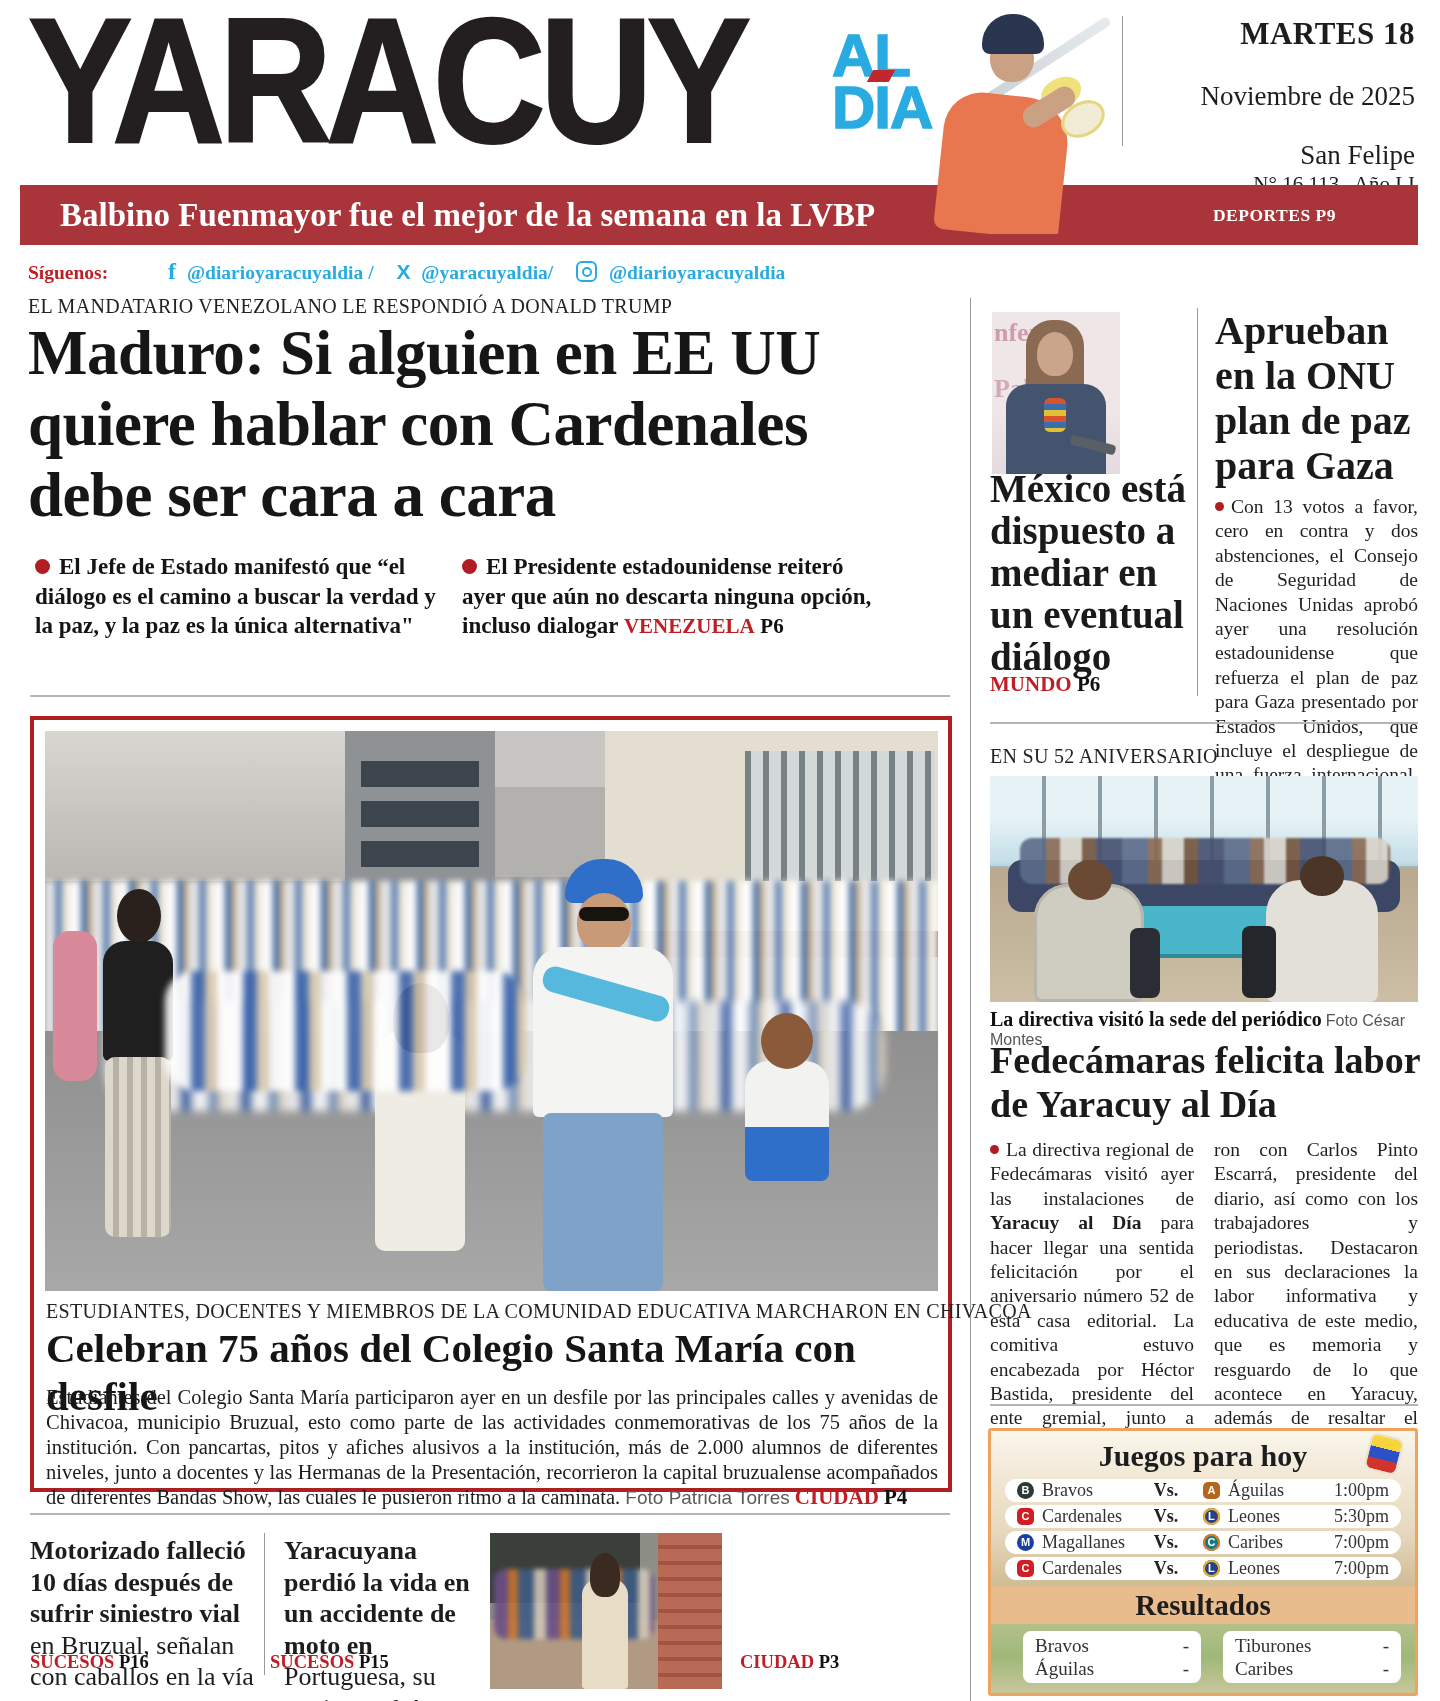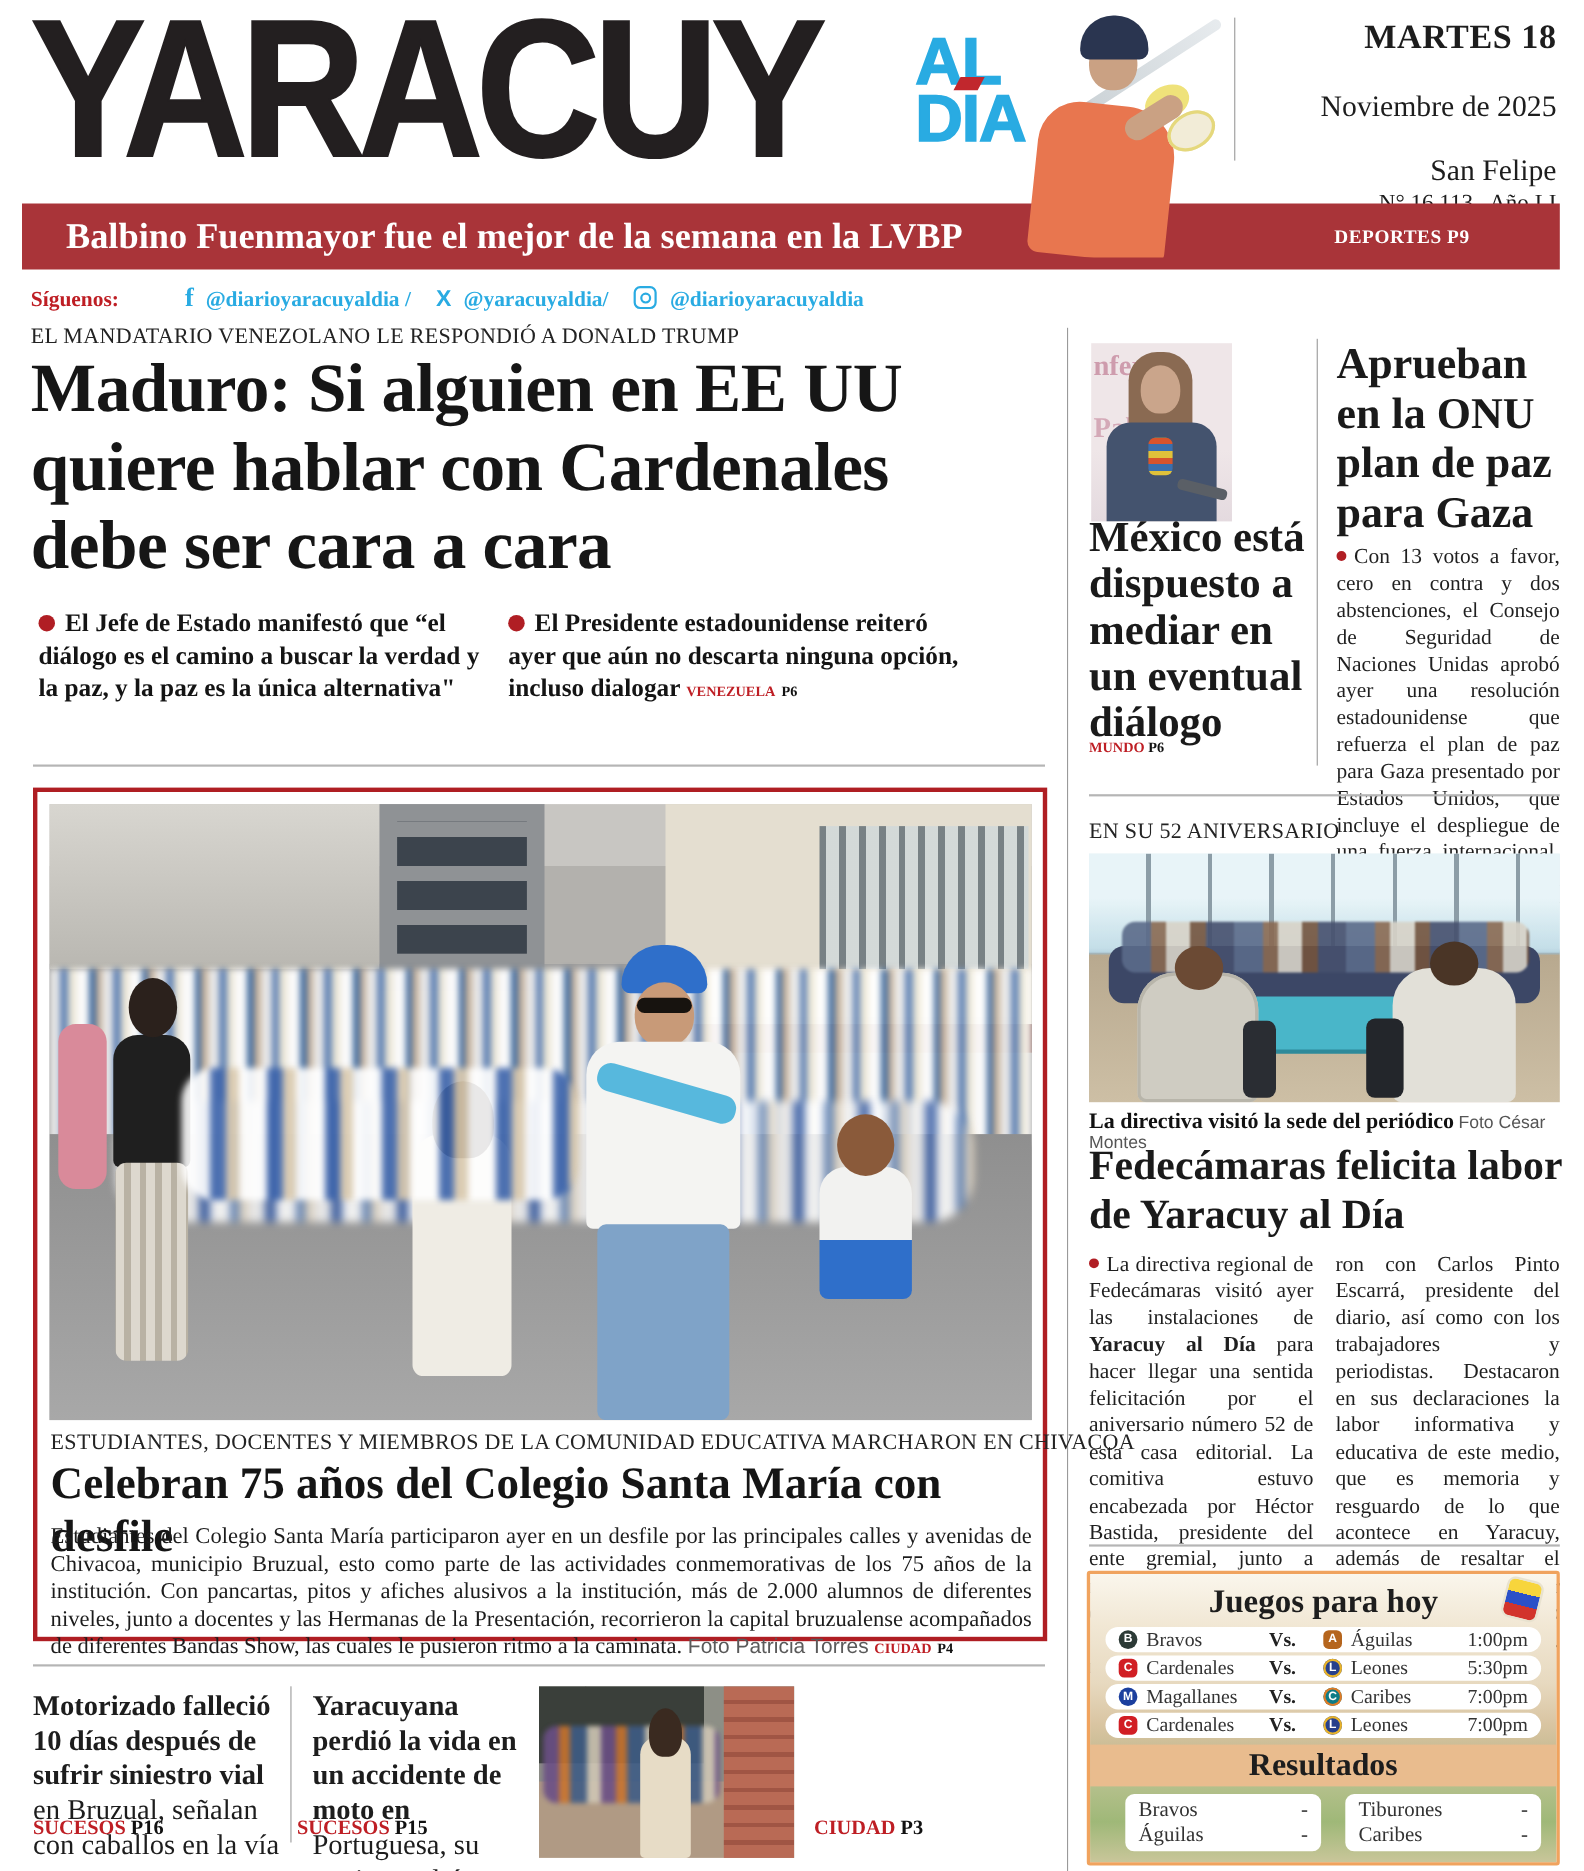--- a/index.html
+++ b/index.html
@@ -53,21 +53,21 @@
   .tag-red{color:#be1e24;font-weight:bold;}
   .tag-page{color:#111;font-weight:bold;}
   .rule{background:#b5b5b5;}
   
   .vline{background:#9a9a9a;width:1px;}
   .mex-headline{left:990px;top:468px;width:215px;font-weight:bold;font-size:39px;
       line-height:42px;color:#1a1a1a;}
   .onu-headline{left:1215px;top:308px;width:205px;font-weight:bold;font-size:40px;
       line-height:45px;color:#1a1a1a;}
   .bodytext{font-size:19.5px;line-height:24.4px;text-align:justify;color:#1f1f1f;}
-  .smalltag{font-size:13px;}
+  .smalltag{font-size:21px;}
   
   .ph{overflow:hidden;}
   .ph div{position:absolute;}
   
   .cap-bold{font-weight:bold;font-size:20px;color:#111;}
   .cap-credit{font-family:"Liberation Sans",sans-serif;font-size:16px;color:#555;}
   .fede-headline{left:990px;top:1038px;width:440px;font-weight:bold;font-size:38px;
       line-height:44px;color:#1a1a1a;}
   
   .redbox{left:30px;top:716px;width:922px;height:776px;border:4px solid #af1e23;box-sizing:border-box;}

